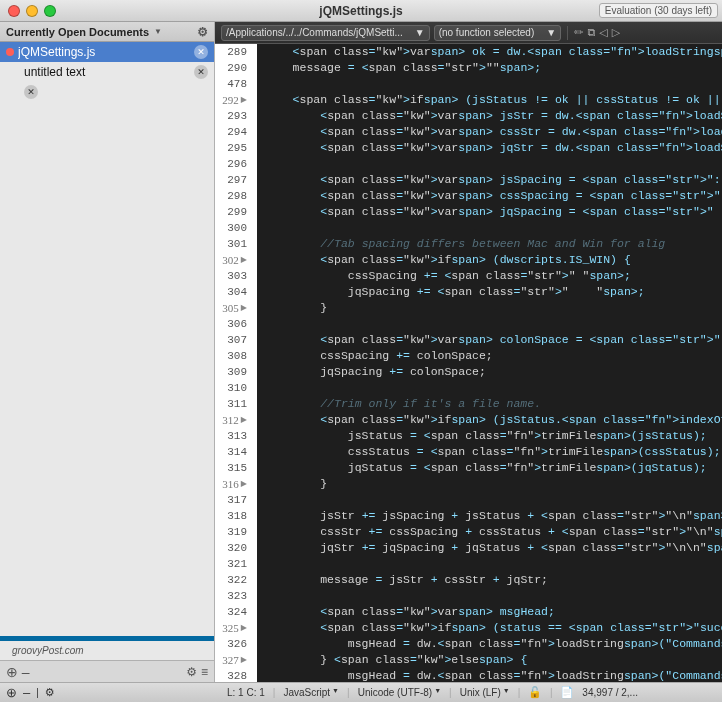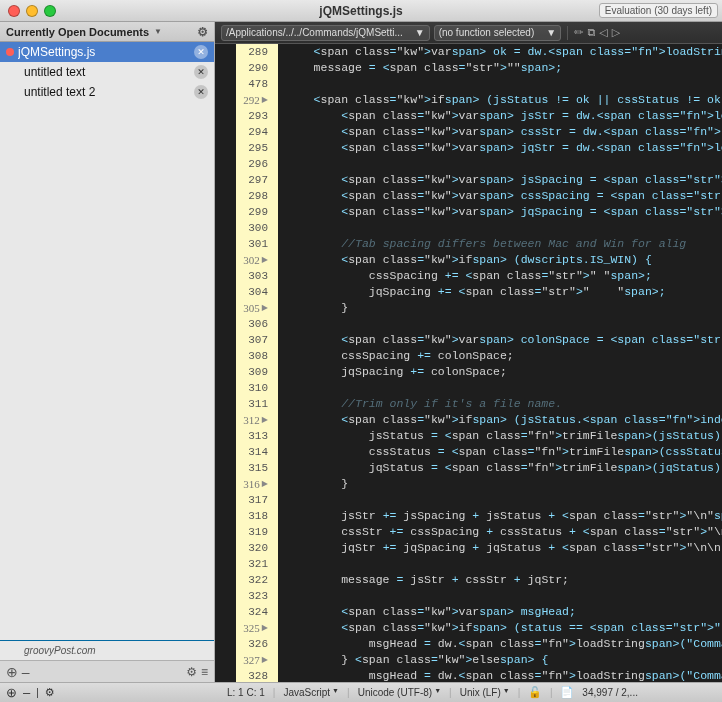--- a/index.html
+++ b/index.html
@@ -142,24 +142,24 @@
     .sidebar-item .dot-indicator {
       width: 8px;
       height: 8px;
       border-radius: 50%;
       background: #ff5f57;
       margin-right: 4px;
       flex-shrink: 0;
     }
     .sidebar-footer {
       margin-top: auto;
-      padding: 4px 24px;
+      padding: 4px 12px;
       font-size: 10px;
       color: #666;
-      border-top: 1px solid #0369a1;
+      border-top: 5px solid #0369a1;
     }
 
     
     .sidebar-bottom-toolbar {
       display: flex;
       align-items: center;
       padding: 0 6px;
       height: 22px;
       border-top: 1px solid #b0b0b0;
       background: #d8d8d8;
@@ -216,28 +216,27 @@
     .code-container {
       flex: 1;
       overflow: hidden;
       display: flex;
       font-family: "Menlo", "Monaco", "Courier New", monospace;
       font-size: 11.5px;
       line-height: 16px;
     }
     .line-numbers {
       width: 42px;
-      background: #fef9c3;
+      background: #ffffff;
       color: #555;
       text-align: right;
       padding: 0 6px 0 0;
       flex-shrink: 0;
       overflow: hidden;
       user-select: none;
-      margin-left: 21px;
     }
     .line-numbers .ln {
       display: flex;
       align-items: center;
       justify-content: flex-end;
       height: 16px;
       font-size: 11px;
       color: #555;
       padding-right: 4px;
     }
@@ -332,21 +331,20 @@
       <span class="item-label">jQMSettings.js</span>
       <span class="close-btn">✕</span>
     </div>
     <div class="sidebar-item">
       <span class="item-icon" style="width:14px; display:inline-block;"></span>
       <span class="item-label">untitled text</span>
       <span class="close-btn" style="background:rgba(0,0,0,0.15); color:#333;">✕</span>
     </div>
     <div class="sidebar-item">
       <span class="item-icon" style="width:14px; display:inline-block;"></span>
-      <span class="item-label">untitled text 2</span>
       <span class="close-btn" style="background:rgba(0,0,0,0.15); color:#333;">✕</span>
     </div>
 
     <div style="flex:1;"></div>
 
     <div class="sidebar-footer">
       <span class="groovy-logo">groovyPost.com</span>
     </div>
 
     <div class="sidebar-bottom-toolbar">

